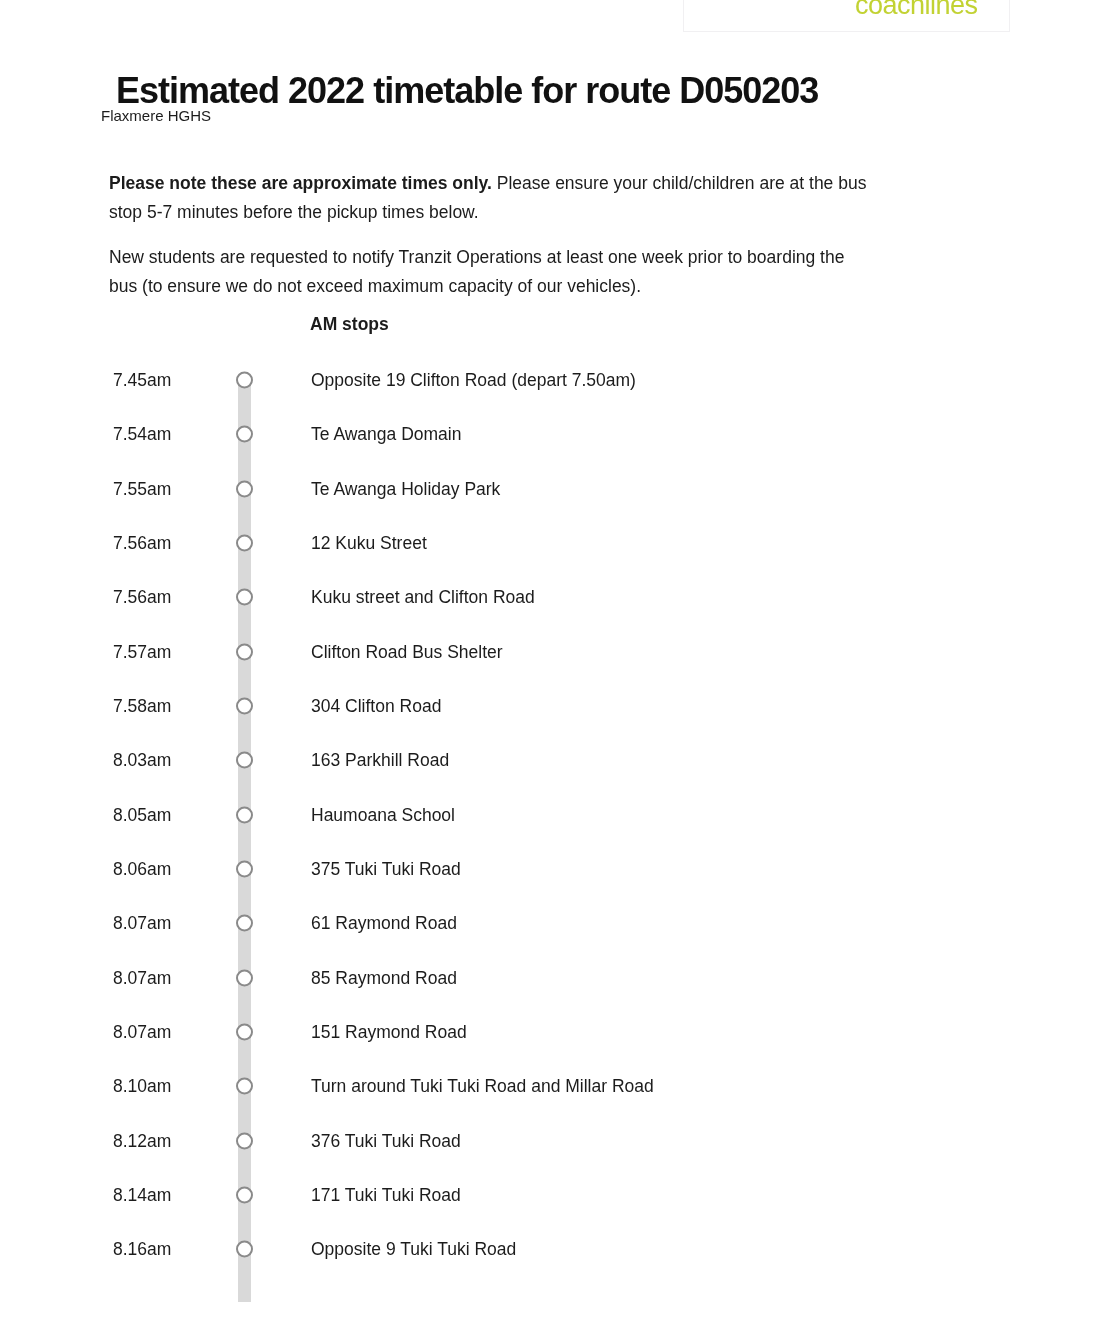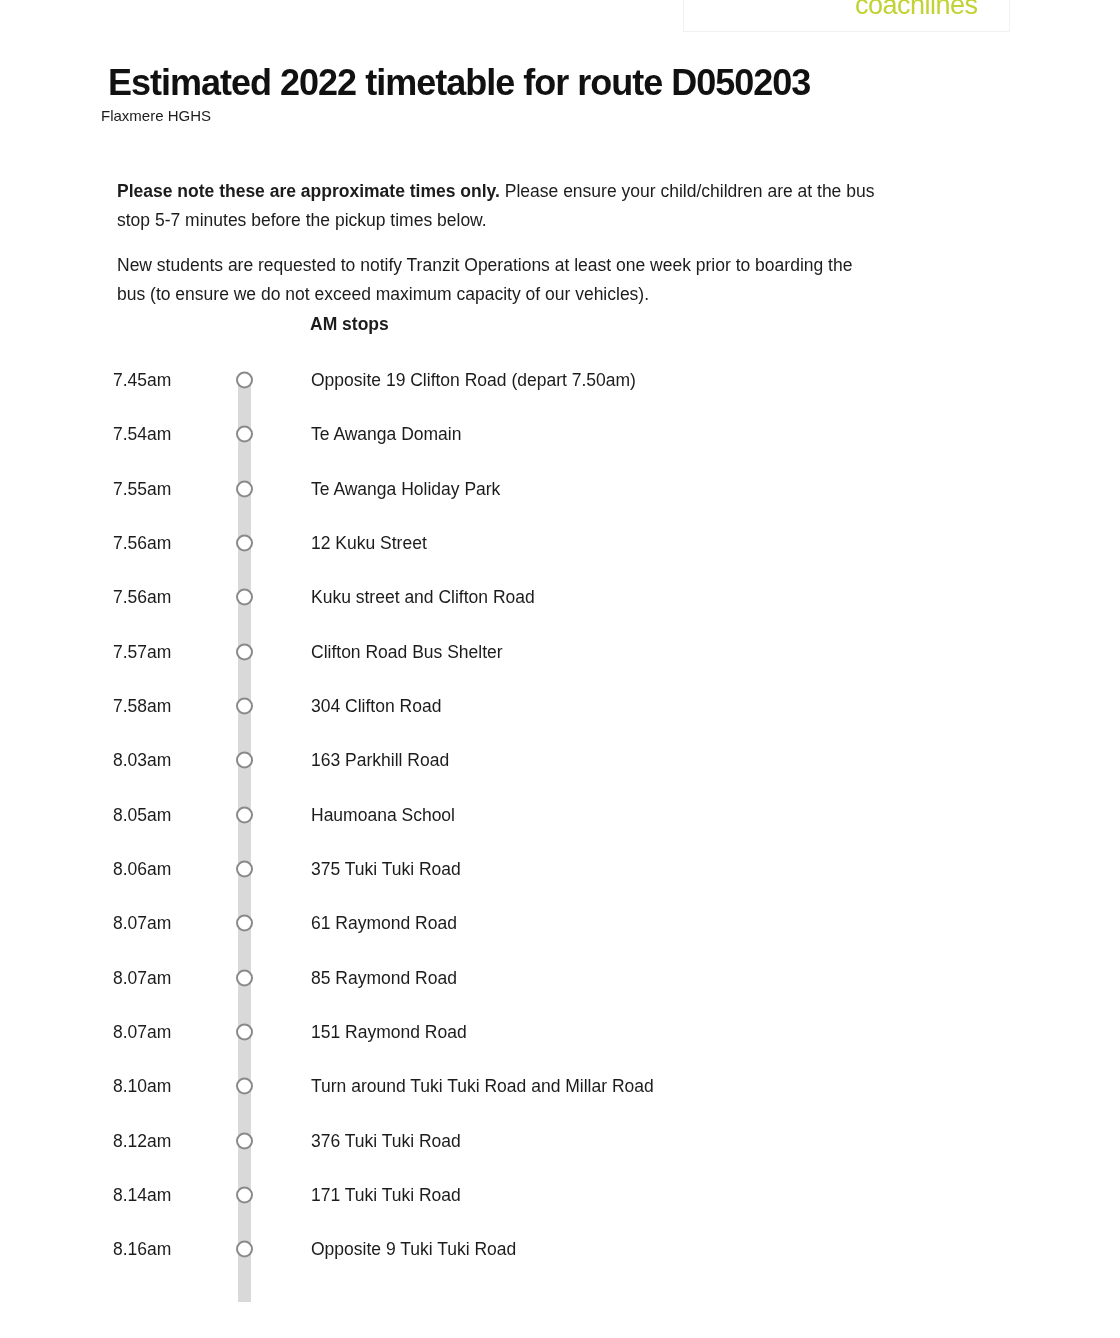--- a/index.html
+++ b/index.html
@@ -12,27 +12,27 @@
   .logo-box{
     position:absolute;left:683px;top:-21px;width:325px;height:51px;
     border:1px solid #f1f0f2;background:#ffffff;
   }
   .logo-text{
     position:absolute;left:855px;top:-8px;line-height:1;
     font-size:27px;letter-spacing:-0.5px;color:#c2d233;font-weight:normal;
   }
   
   .title{
-    position:absolute;left:100px;top:54px;margin:8px;
+    position:absolute;left:100px;top:54px;margin:16px;
     font-size:36px;font-weight:700;letter-spacing:-1px;color:#111111;
     white-space:nowrap;
   }
   .subtitle{position:absolute;left:101px;top:107px;font-size:15px;}
   
-  .note{position:absolute;left:101px;margin:16px;font-size:17.5px;line-height:29px;}
+  .note{position:absolute;left:101px;margin:8px;font-size:17.5px;line-height:29px;}
   .note-1{top:161px;}
   .note-2{top:235px;}
   .note .line{display:block;white-space:nowrap;}
   .note strong{font-weight:700;}
   
   .am-label{
     position:absolute;left:310px;top:314px;
     font-size:17.5px;font-weight:700;
   }
   .stops-list{position:absolute;left:0;top:353px;width:1120px;}

